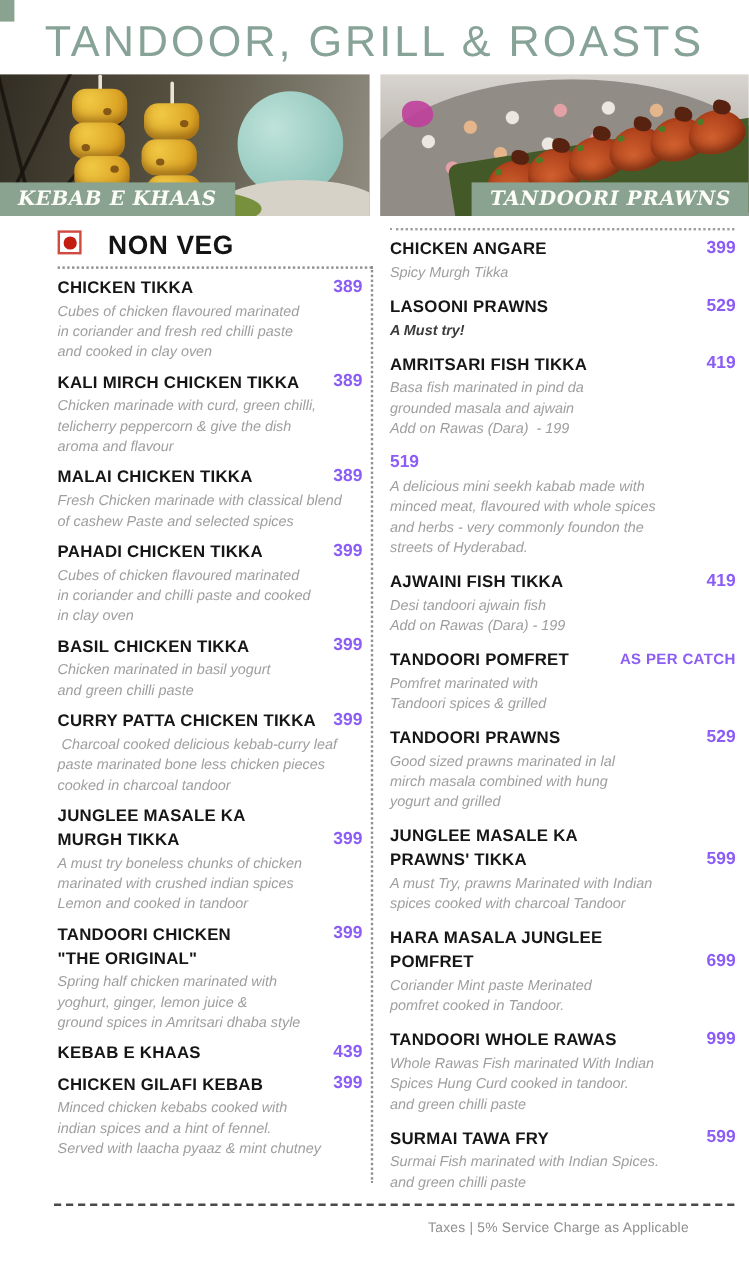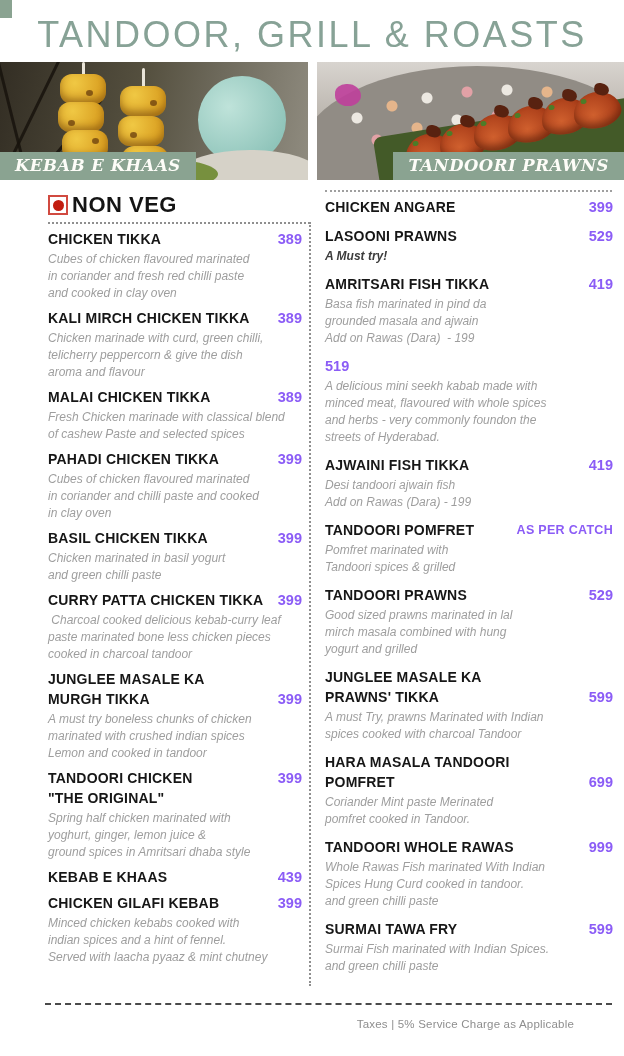--- a/index.html
+++ b/index.html
@@ -63,21 +63,21 @@
   .prawn::before{content:'';position:absolute;top:4px;left:10px;width:6px;height:5px;border-radius:50%;background:#4d7c28;}
   .p1{left:88px;top:72px;} .p2{left:122px;top:62px;} .p3{left:156px;top:52px;}
   .p4{left:190px;top:44px;} .p5{left:224px;top:36px;} .p6{left:256px;top:30px;}
   .caption{
     position:absolute;bottom:0;background:var(--accent,#8AA391);color:#fdfdf8;
     font-family:"DejaVu Serif", serif;font-style:italic;font-weight:bold;
     font-size:16.5px;line-height:21px;padding:3px 15px 4px;letter-spacing:.5px;white-space:nowrap;}
   .caption.cl{left:0;}
   .caption.cr{right:0;}
   
-  .section-head{position:absolute;left:48px;top:192px;display:flex;align-items:center;gap:4px;}
+  .section-head{position:absolute;left:48px;top:192px;display:flex;gap:22px;}
   .nonveg-icon{width:20px;height:20px;border:2px solid #D14A40;background:#fff;
     display:flex;align-items:center;justify-content:center;box-sizing:border-box;}
   .nonveg-icon span{width:11px;height:11px;border-radius:50%;background:var(--red,#C21D10);display:block;}
   .section-label{font-size:22px;font-weight:bold;letter-spacing:.5px;color:#141414;}
   
   .dot-left-top{position:absolute;left:48px;top:222px;width:262px;border-top:2px dotted #8f8f8f;}
   .dot-right-top{position:absolute;left:325px;top:190px;width:287px;border-top:2px dotted #9f9f9f;}
   .dot-divider{position:absolute;left:309px;top:222px;height:764px;border-left:2px dotted #8f8f8f;}
   .dash-bottom{position:absolute;left:45px;top:1003px;width:567px;border-top:2px dashed #4a4a4a;}
   
@@ -246,20 +246,21 @@
 indian spices and a hint of fennel.
 Served with laacha pyaaz &amp; mint chutney</div>
     </div>
   </div>
 <div class="col col-right" id="col-right">
     <div class="item">
       <div class="item-row">
         <div class="item-name">CHICKEN ANGARE</div>
         <div class="item-price">399</div>
       </div>
+      <div class="item-desc">Spicy Murgh Tikka</div>
     </div>
     <div class="item">
       <div class="item-row">
         <div class="item-name">LASOONI PRAWNS</div>
         <div class="item-price">529</div>
       </div>
       <div class="item-desc em">A Must try!</div>
     </div>
     <div class="item">
       <div class="item-row">
@@ -308,21 +309,21 @@
       <div class="item-row align-bottom">
         <div class="item-name">JUNGLEE MASALE KA
 PRAWNS' TIKKA</div>
         <div class="item-price">599</div>
       </div>
       <div class="item-desc">A must Try, prawns Marinated with Indian
 spices cooked with charcoal Tandoor</div>
     </div>
     <div class="item">
       <div class="item-row align-bottom">
-        <div class="item-name">HARA MASALA TANDOORI
+        <div class="item-name">HARA MASALA JUNGLEE
 POMFRET</div>
         <div class="item-price">699</div>
       </div>
       <div class="item-desc">Coriander Mint paste Merinated
 pomfret cooked in Tandoor.</div>
     </div>
     <div class="item">
       <div class="item-row">
         <div class="item-name">TANDOORI WHOLE RAWAS</div>
         <div class="item-price">999</div>

